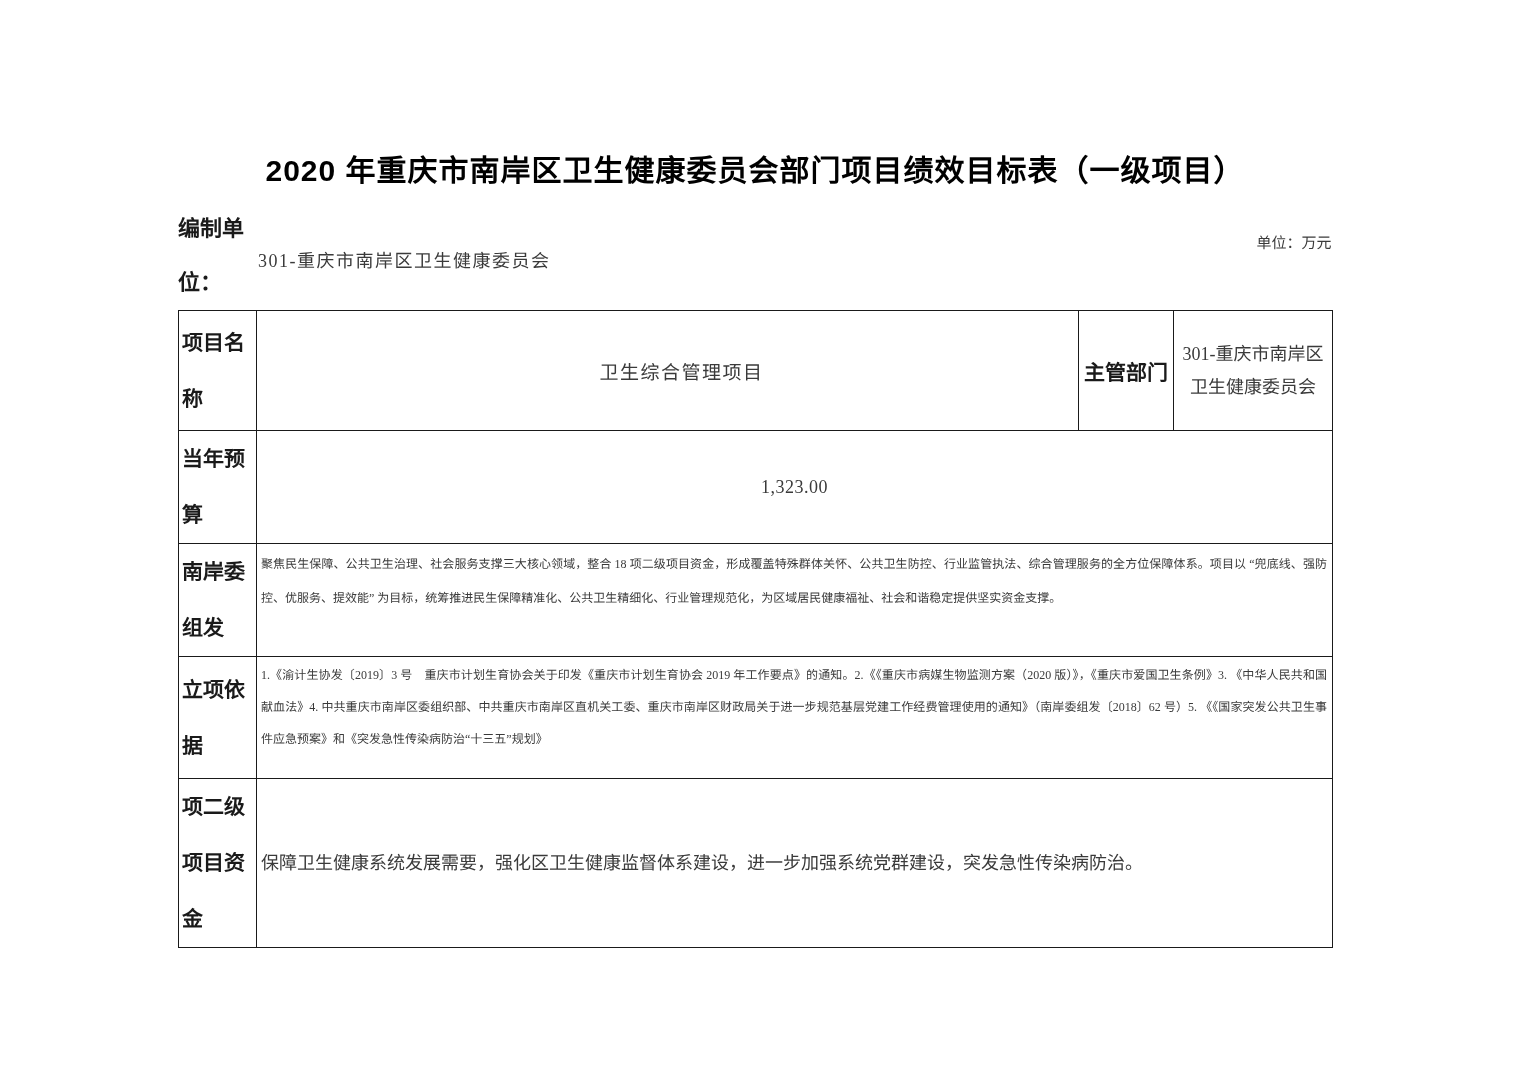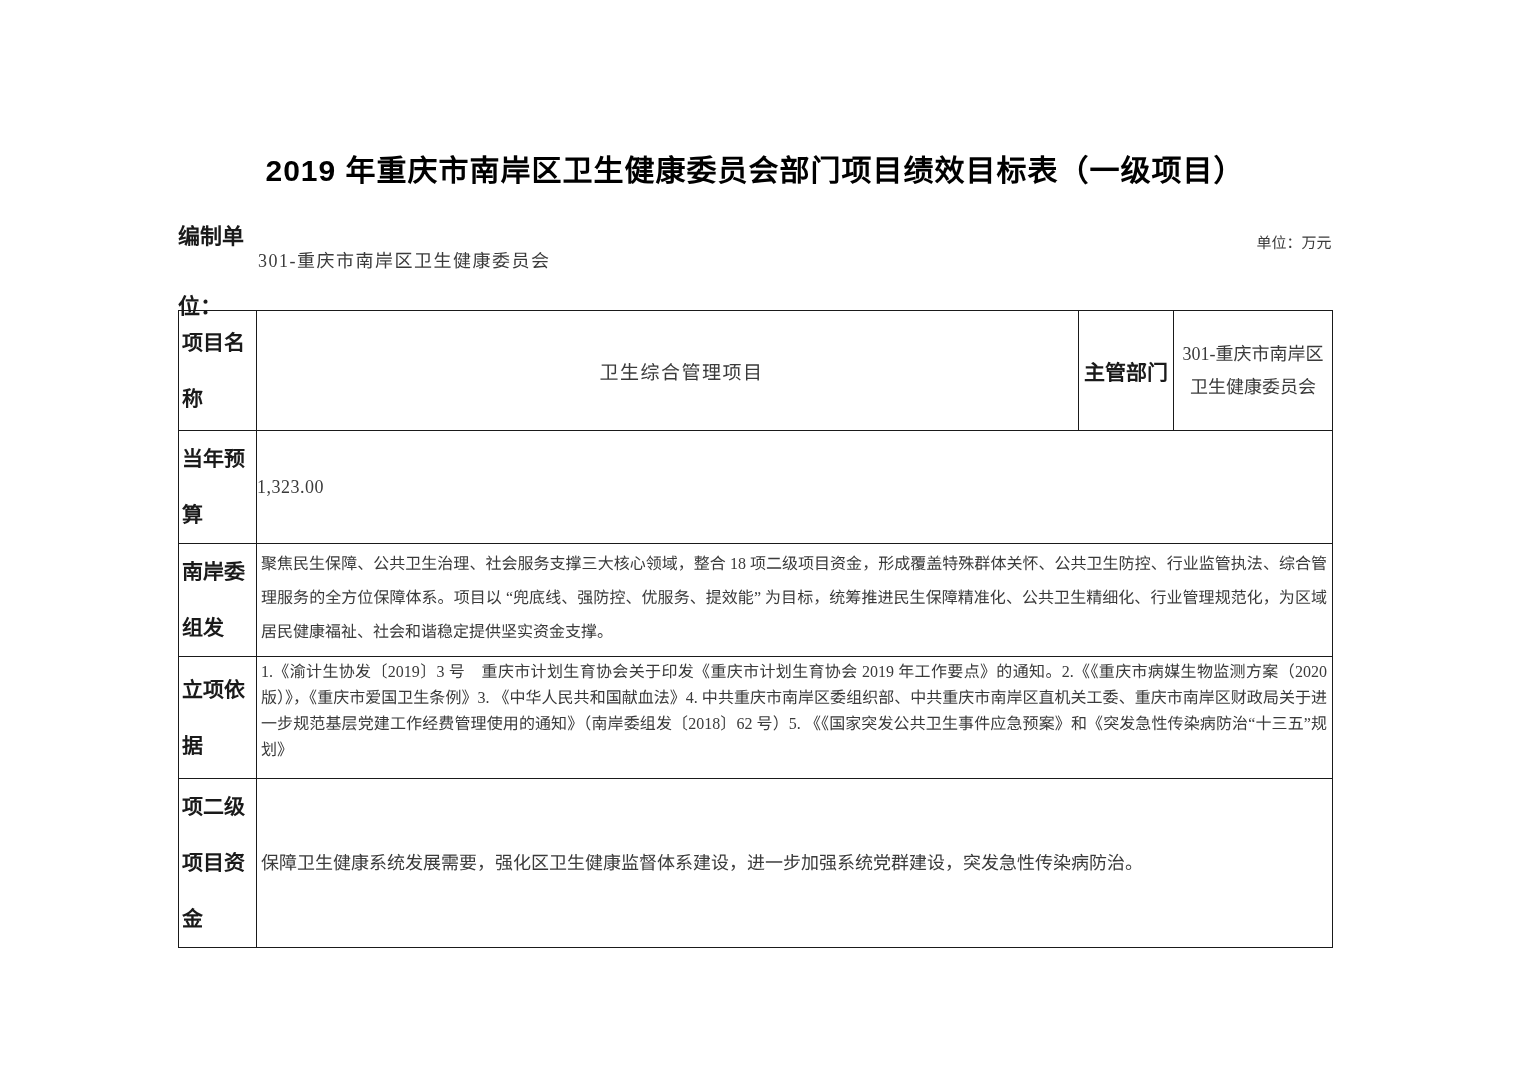--- a/index.html
+++ b/index.html
@@ -22,21 +22,21 @@
     font-family: "Liberation Sans", "DejaVu Sans", sans-serif;
     font-weight: 900;
     font-size: 30px;
     color: #000000;
     letter-spacing: 1px;
   }
   .prepared-label {
     position: absolute;
     left: 178px; top: 202px; width: 76px;
     font-size: 22px; font-weight: bold;
-    line-height: 70px;
+    line-height: 54px;
     color: #1a1a1a;
   }
   .prepared-value {
     position: absolute;
     left: 258px; top: 246px;
     font-size: 18px;
     letter-spacing: 1.5px;
     color: #3a3a3a;
   }
   .unit-note {
@@ -82,47 +82,48 @@
     padding-left: 28px;
   }
   td.dept-cell {
     text-align: center;
     vertical-align: middle;
     font-size: 18px;
     line-height: 33px;
     padding: 0 4px;
   }
   td.budget-cell {
+    text-align: center;
     vertical-align: middle;
     font-size: 18px;
     letter-spacing: 0.5px;
   }
   td.para-cell {
     vertical-align: top;
     text-align: justify;
-    font-size: 16px;
+    font-size: 12px;
     padding: 3px 5px 0 4px;
     word-break: break-all;
   }
   td.overview-cell { line-height: 34px; }
-  td.basis-cell { line-height: 26px; padding-top: 2px; }
+  td.basis-cell { line-height: 32px; padding-top: 2px; }
   td.goal-cell {
     vertical-align: middle;
     font-size: 18px;
     line-height: 30px;
     padding: 0 5px 0 4px;
     word-break: break-all;
   }
 </style>
 </head>
 <body>
 
 <div class="page">
 
-  <div class="doc-title">2019 年重庆市南岸区卫生健康委员会部门项目绩效目标表（一级项目）</div>
+  <div class="doc-title">2020 年重庆市南岸区卫生健康委员会部门项目绩效目标表（一级项目）</div>
 
   <div class="prepared-label">编制单位：</div>
 
   <div class="prepared-value">301-重庆市南岸区卫生健康委员会</div>
 
   <div class="unit-note">单位：万元</div>
 
   <table class="target">
     <colgroup>
       <col style="width:78px">

